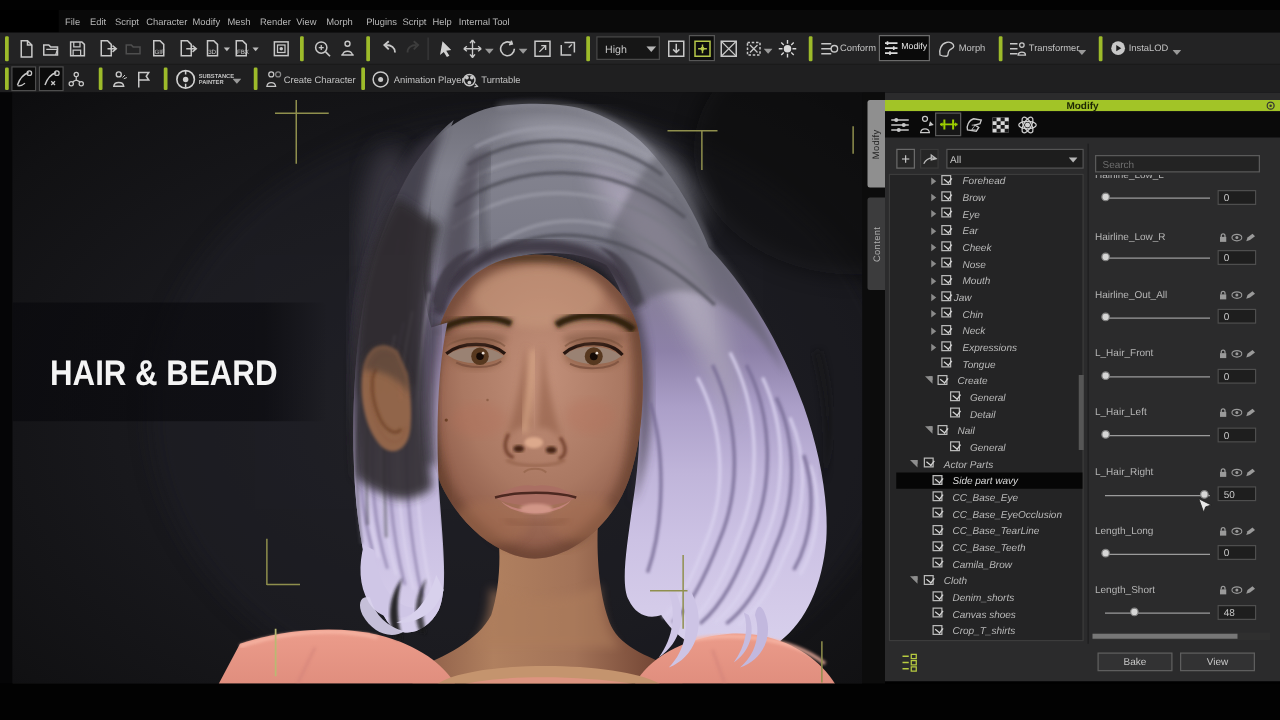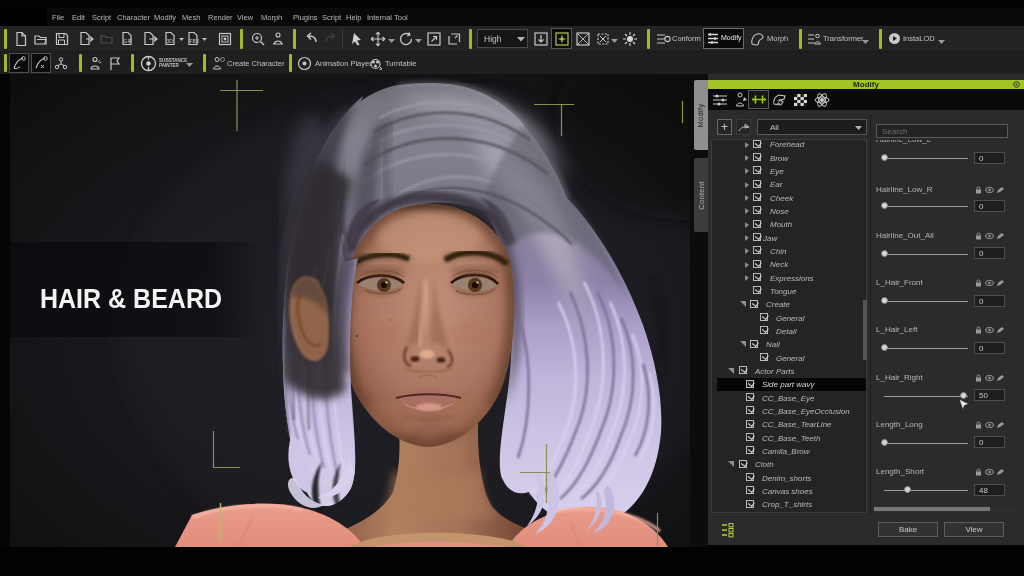--- a/index.html
+++ b/index.html
@@ -576,21 +576,21 @@
           <ellipse cx="8" cy="8" rx="7" ry="3" fill="none" stroke="#d0d0d0" stroke-width="1" transform="rotate(60 8 8)"></ellipse>
           <ellipse cx="8" cy="8" rx="7" ry="3" fill="none" stroke="#d0d0d0" stroke-width="1" transform="rotate(-60 8 8)"></ellipse>
         </svg>
     </div>
 
     <div style="position:absolute;left:9px;top:45px;width:15px;height:16px;background:#262626;border:1px solid #6a6a6a;color:#ccc;font-size:12px;line-height:14px;text-align:center">+</div>
     <div style="position:absolute;left:28px;top:45px;width:15px;height:16px;background:#262626;border:1px solid #3a3a3a"></div>
     <svg class="tico" style="left:30px;top:48px" width="12" height="11">
         <path d="M1 9c2-4 6-5 10-4M7 2l4 3-4 1z" fill="none" stroke="#bbb" stroke-width="1"></path>
       </svg>
-    <div style="position:absolute;left:49px;top:45px;width:110px;height:16px;background:#1d1d1d;border:1px solid #555;color:#c5c5c5;font-size:8px;line-height:15px;padding-left:12px">All</div>
+    <div style="position:absolute;left:49px;top:45px;width:110px;height:16px;background:#1d1d1d;border:1px solid #555;color:#c5c5c5;font-size:8px;line-height:15px;padding-left:2px">All</div>
     <svg class="tico" style="left:147px;top:51px" width="7" height="6">
         <path d="M0 1l3.5 4L7 1z" fill="#b5b5b5"></path>
       </svg>
     <div style="position:absolute;left:168px;top:50px;width:132px;height:14px;background:#232323;border:1px solid #5a5a5a;color:#6f6f6f;font-size:8px;line-height:13px;padding-left:5px">Search</div>
 
     <div style="position:absolute;left:162px;top:41px;width:1px;height:400px;background:#1e1e1e"></div>
     <div style="position:absolute;left:3px;top:65px;width:156px;height:374px;border:1px solid #3c3c3c;background:#242425"></div>
 
     <div id="tree">
       <div class="arr" style="left:37px;top:67.5px"></div>

